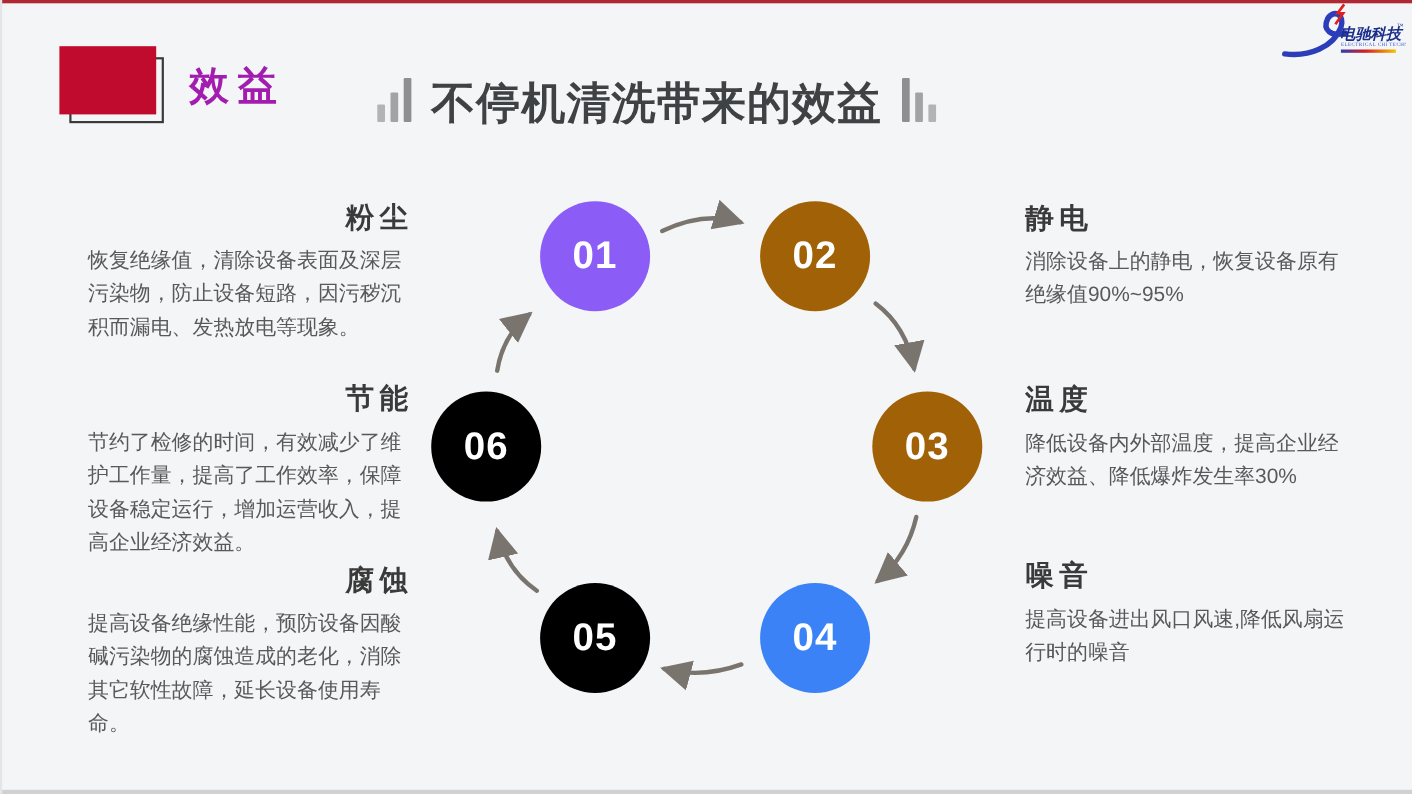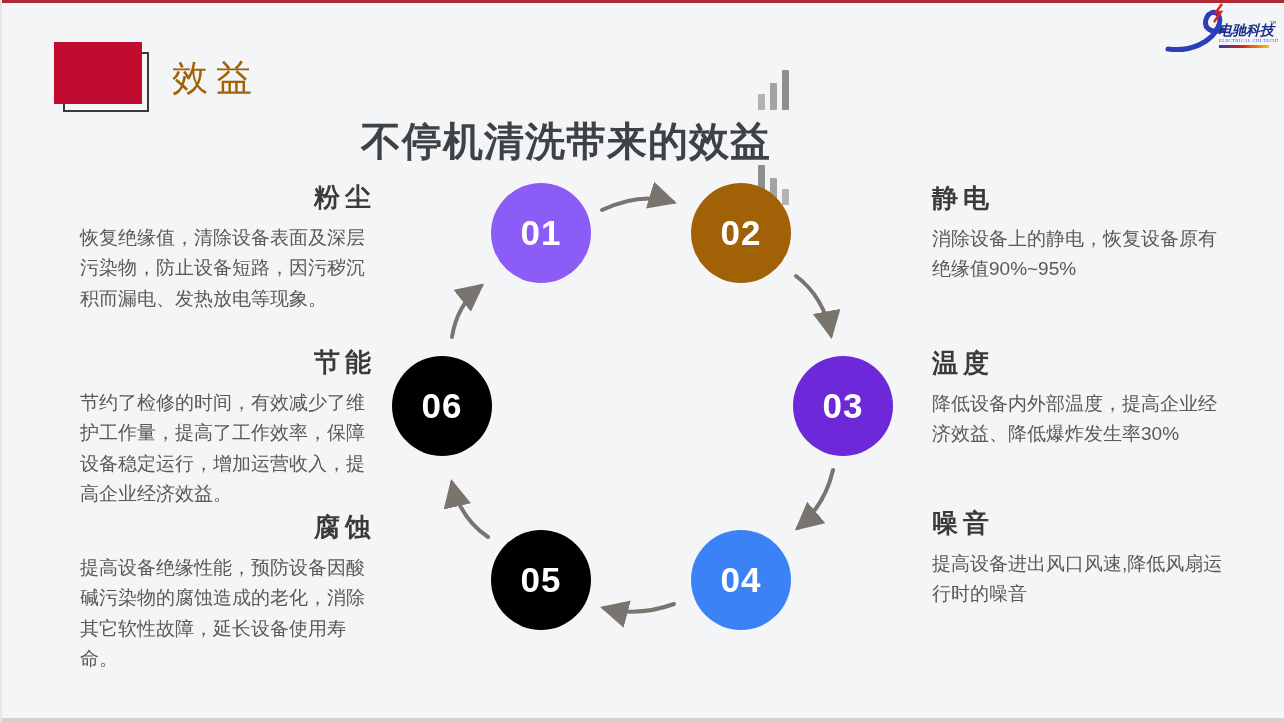--- a/index.html
+++ b/index.html
@@ -7,24 +7,24 @@
   body { font-family:"Liberation Sans","DejaVu Sans",sans-serif; }
   #slide { position:relative; width:1284px; height:722px; background:#F4F5F7; border-left:2px solid #E4E5E7; }
 
   
   .top-line { position:absolute; top:0; left:0; width:100%; height:3px; background:#B02833; }
   .bottom-strip { position:absolute; bottom:0; left:0; width:100%; height:4px; background:#CFD1D5; }
 
   
   .sect-outline { position:absolute; left:61px; top:52px; width:86px; height:60px; border:2px solid #3A3A3A; background:transparent; }
   .sect-red { position:absolute; left:52px; top:42px; width:88px; height:62px; background:#C00A2E; }
-  .sect-label { position:absolute; left:170px; top:54px; font-size:36px; font-weight:400; color:#a16207; letter-spacing:8px; }
+  .sect-label { position:absolute; left:170px; top:54px; font-size:36px; font-weight:700; color:#a21caf; letter-spacing:8px; }
 
   
-  .title-row { position:absolute; left:341px; top:70px; display:flex; align-items:flex-end;flex-direction:column; }
+  .title-row { position:absolute; left:341px; top:70px; display:flex; align-items:flex-end; }
   .bars { display:flex; align-items:flex-end; gap:5px; margin-bottom:7px; }
   .bars i { display:block; width:7px; border-radius:1px; }
   .bars .b-sm { height:16px; background:#B3B3B3; }
   .bars .b-md { height:27px; background:#A3A3A3; }
   .bars .b-lg { height:40px; background:#8F8F8F; }
   .main-title { font-size:40px; font-weight:800; color:#3F4245; letter-spacing:1px; margin:0 18px; line-height:1.2; white-space:nowrap; }
 
   
   .logo { position:absolute; right:6px; top:3px; width:116px; height:54px; }
 
@@ -110,21 +110,21 @@
     <path class="cycle-arrow" d="M 486 537 Q 458 518 450 483" marker-end="url(#ah)" style="stroke: rgb(122, 116, 111);"></path>
     <path class="cycle-arrow" d="M 450 337 Q 455 305 479 286" marker-end="url(#ah)" style="stroke: rgb(122, 116, 111);"></path>
   </svg>
 
   <div class="step-circle c01" style="background-color: #8b5cf6;">
       <span>01</span>
     </div>
   <div class="step-circle c02" style="background-color: #a16207;">
       <span>02</span>
     </div>
-  <div class="step-circle c03" style="background-color: #6d28d9;">
+  <div class="step-circle c03" style="background-color: #a16207;">
       <span>03</span>
     </div>
   <div class="step-circle c04" style="background-color: #3b82f6;">
       <span>04</span>
     </div>
   <div class="step-circle c05" style="background-color: #000000;">
       <span>05</span>
     </div>
   <div class="step-circle c06" style="background-color: #000000;">
       <span>06</span>

